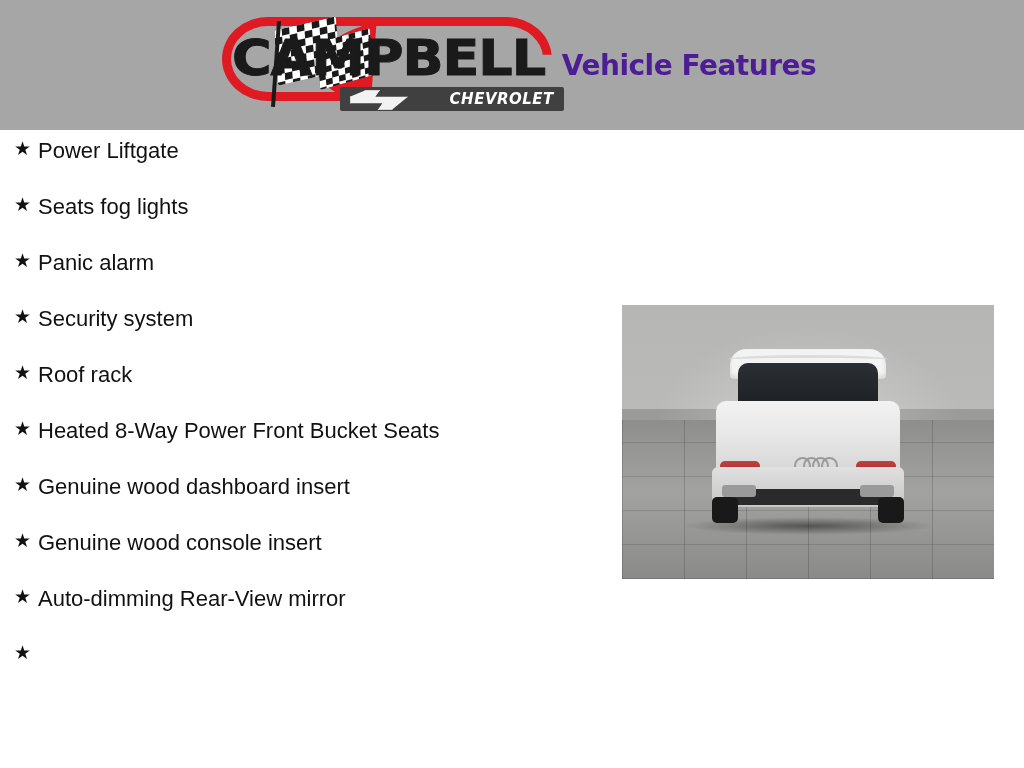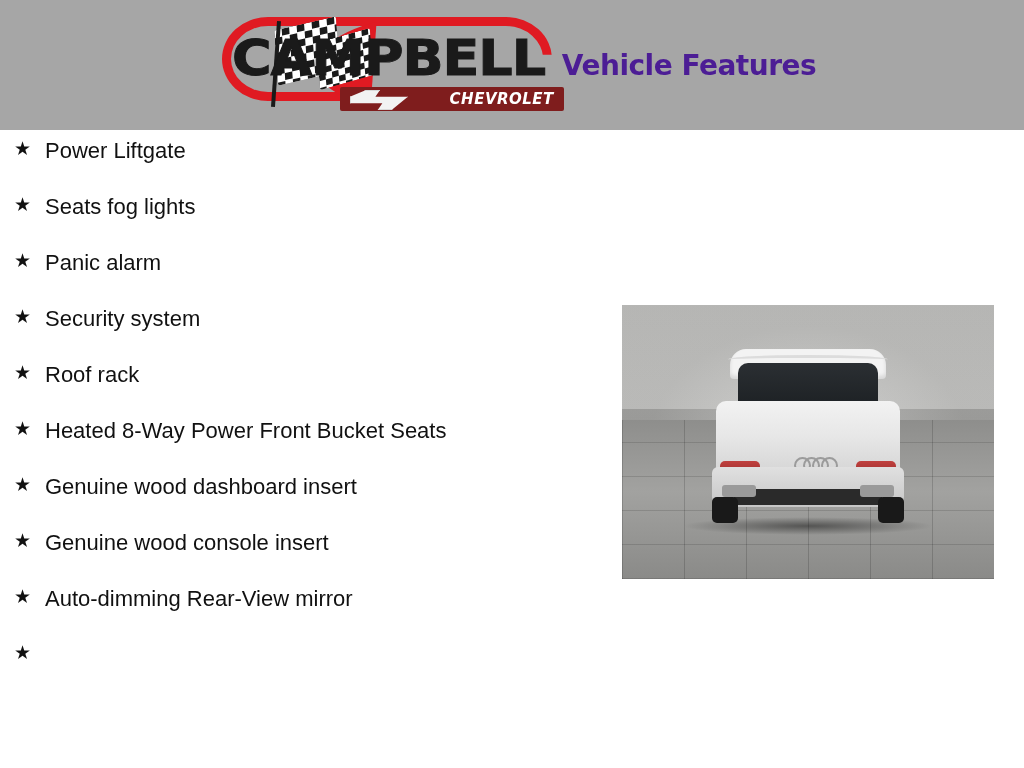--- a/index.html
+++ b/index.html
@@ -114,21 +114,21 @@
     transform-origin: left center;
     -webkit-text-stroke: 1px #1a1a1a;
   }
 
   .logo-sub {
     position: absolute;
     left: 118px;
     top: 74px;
     width: 224px;
     height: 24px;
-    background: #7f1d1d;
+    background: #404040;
     border-radius: 2px;
     z-index: 5;
     display: flex;
     align-items: center;
     justify-content: flex-end;
   }
   .logo-sub-text {
     font-family: "DejaVu Sans", sans-serif;
     font-style: italic;
     font-weight: 700;
@@ -184,21 +184,20 @@
     color: #111111;
     text-align: left;
     margin-top: 1px;
   }
   .feature-text {
     font-family: "Liberation Sans", sans-serif;
     font-size: 22px;
     line-height: 33px;
     color: #111111;
     max-width: 470px;
-    margin-left: 7px;
   }
 
   
   .photo {
     position: absolute;
     left: 622px;
     top: 305px;
     width: 372px;
     height: 274px;
     overflow: hidden;

